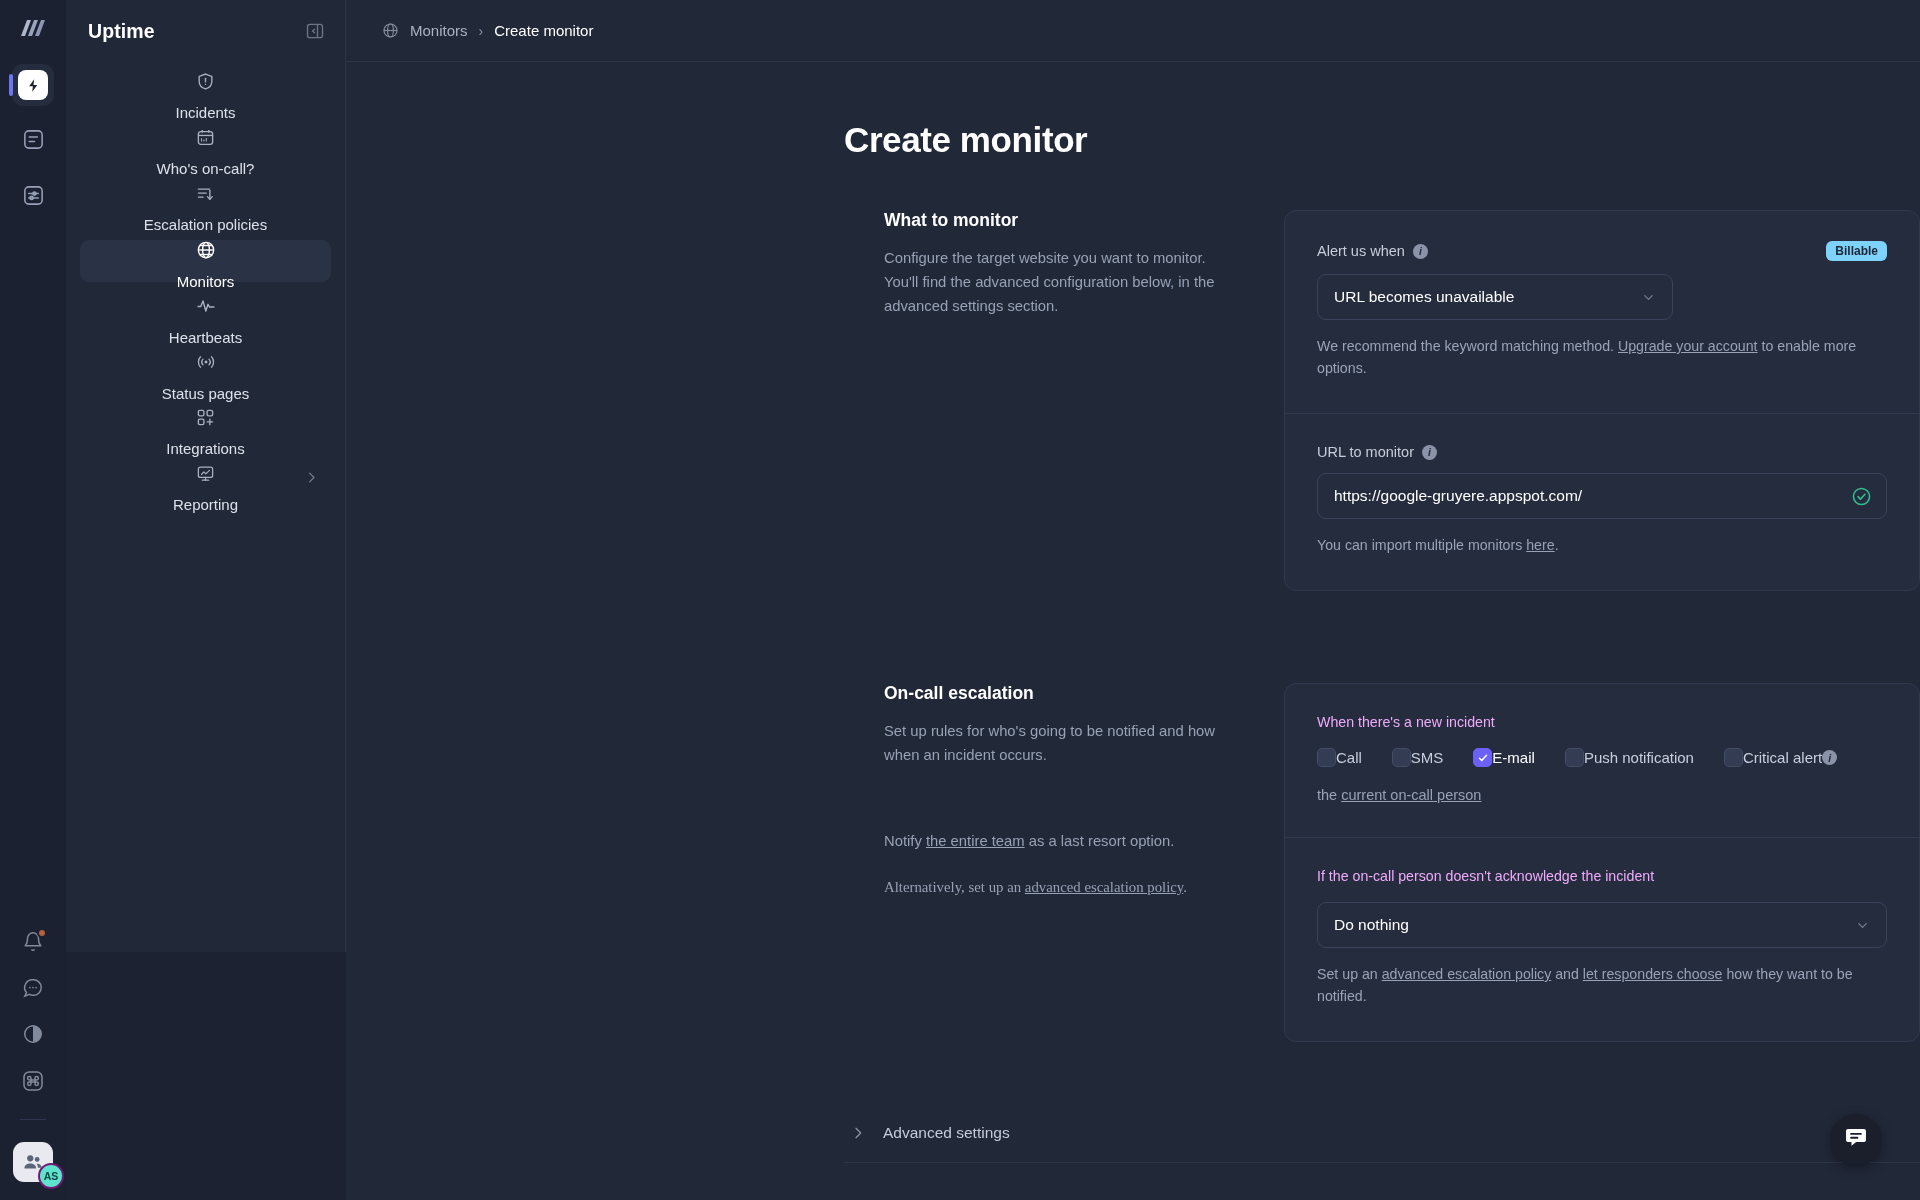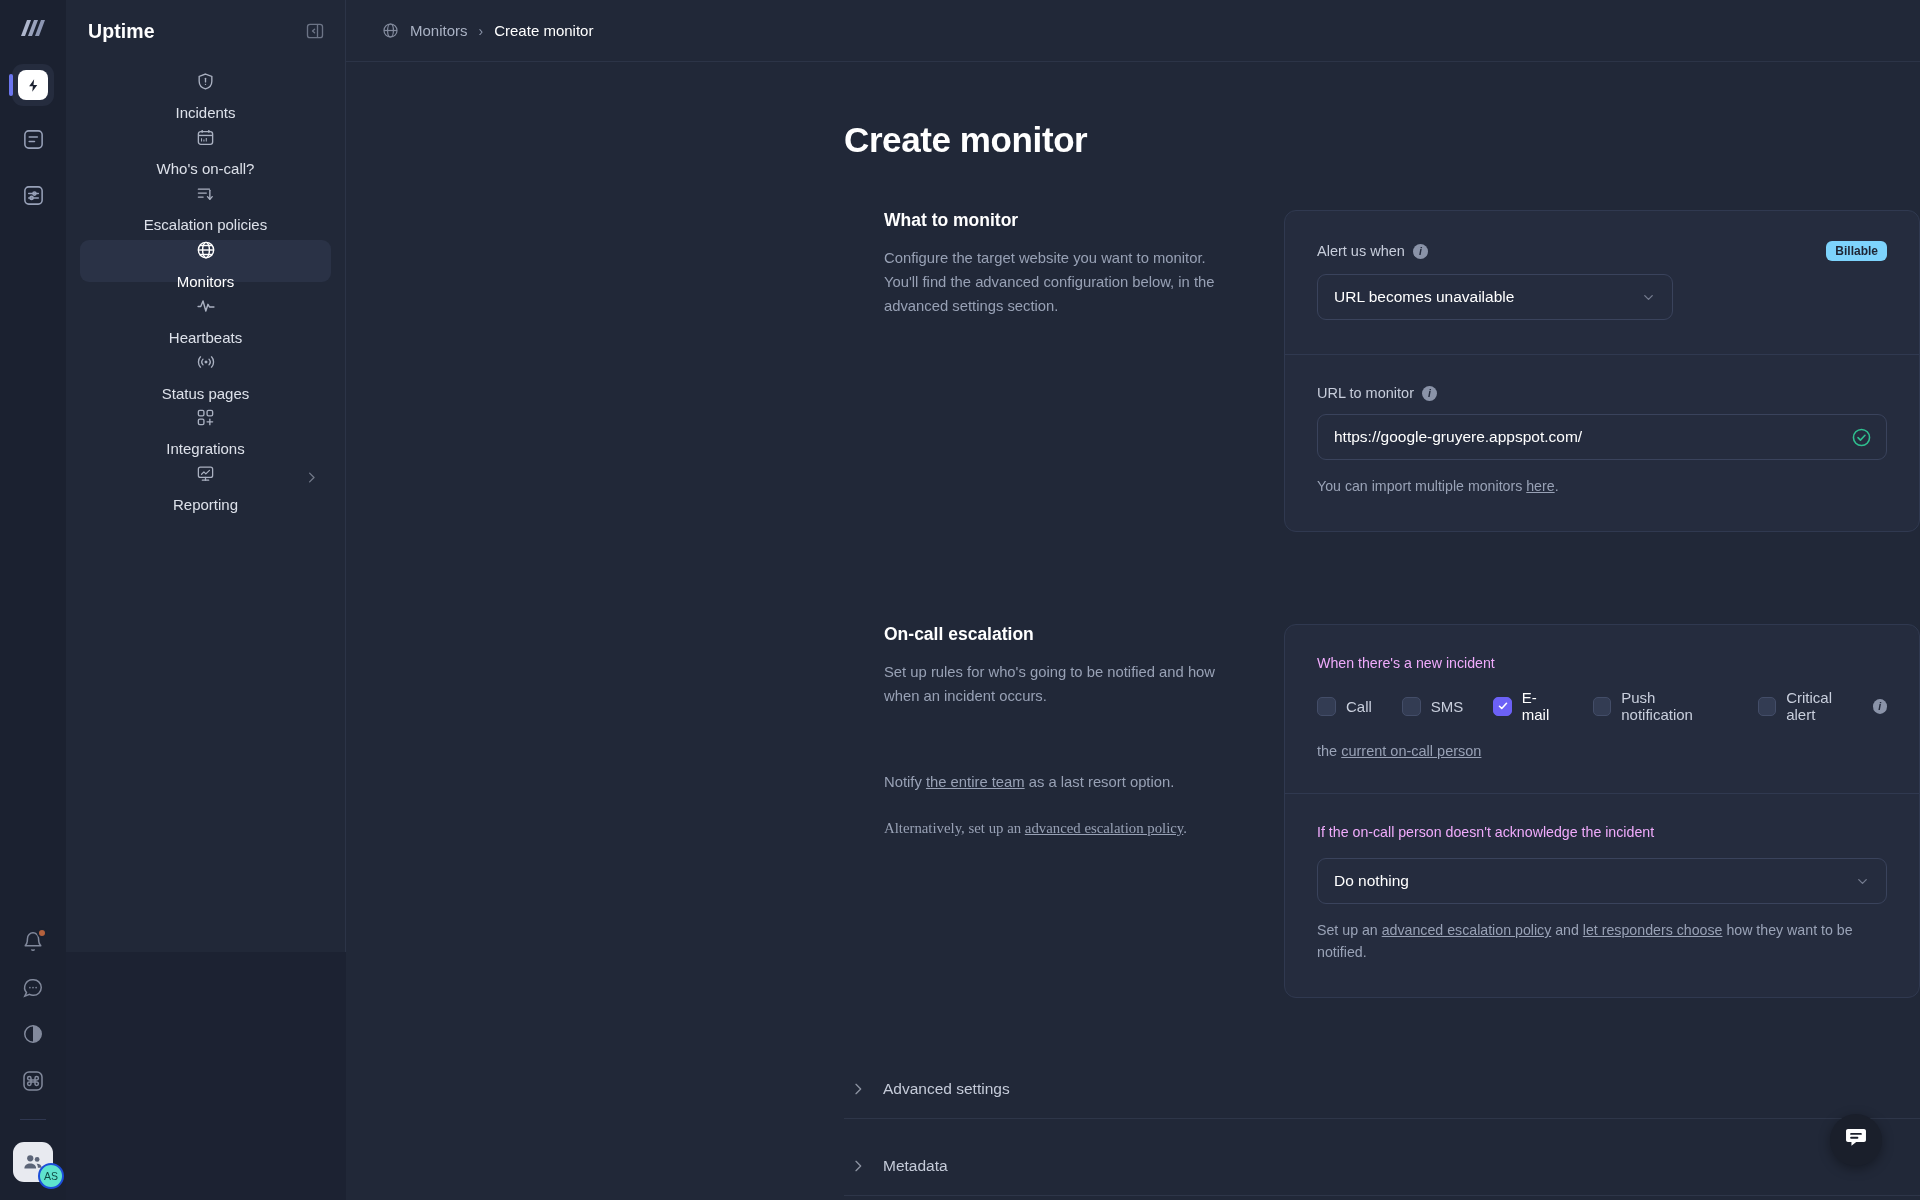--- a/index.html
+++ b/index.html
@@ -47,23 +47,23 @@
   .rail-sep { width: 26px; height: 1px; background: #2f3750; margin: 2px 0; }
   .avatar-box {
     width: 40px; height: 40px; border-radius: 11px; background: #e8eaf0;
     display: flex; align-items: center; justify-content: center;
     position: relative; cursor: pointer;
   }
   .avatar-badge {
     position: absolute; right: -11px; bottom: -7px;
     width: 26px; height: 26px; border-radius: 50%;
     background: #5fe3cd; color: #0f4a44;
-    font-size: 10.5px; font-weight: normal;
+    font-size: 10.5px; font-weight: bold;
     display: flex; align-items: center; justify-content: center;
-    border: 2px solid #1d4ed8;
+    border: 2px solid #701a75;
   }
 
   
   .sidebar {
     width: 280px; flex: 0 0 280px; height: 952px;
     background: #212838;
     border-right: 1px solid #2c3447;
     padding: 0 14px;
   }
   .sb-head {
@@ -143,21 +143,21 @@
     padding: 0 14px 0 16px; width: 100%;
   }
   .input-wrap input {
     flex: 1; background: transparent; border: none; outline: none;
     color: #ffffff; font-size: 15.5px; font-family: "Liberation Sans", sans-serif;
   }
   .valid-ok { display: flex; }
 
   .sublabel { font-size: 14.2px; color: #f0abfc; margin-bottom: 18px; }
   .cbrow { display: flex; align-items: center; gap: 30px; }
-  .cb { display: flex; align-items: center; gap: 10px; cursor: pointer; }
+  .cb { display: flex; align-items: center; cursor: pointer; }
   .box {
     width: 19px; height: 19px; border-radius: 5px;
     background: #333c53; border: 1px solid #434d68;
   }
   .box.checked {
     background: #6c61f6; border-color: #6c61f6;
     display: flex; align-items: center; justify-content: center;
   }
   .cb-txt { font-size: 15px; color: #c9cfdd; }
   .cb.on .cb-txt { color: #ffffff; }
@@ -426,20 +426,23 @@
 
             <div class="select narrow">
               <span class="select-val">URL becomes unavailable</span>
               <span class="select-chev">
                 <svg width="15" height="15" viewBox="0 0 24 24" fill="none" stroke="#aab2c6" stroke-width="2.1" stroke-linecap="round" stroke-linejoin="round">
                     <path d="M6 9 l6 6 6-6"></path>
                   </svg>
               </span>
             </div>
 
+            <div class="helper">
+              <span>We recommend the keyword matching method. </span><a class="lnk">Upgrade your account</a><span> to enable more options.</span>
+            </div>
           </div>
 
           <div class="card-div"></div>
 
           <div class="card-part">
             <div class="field-label-row">
               <span class="field-label">
                 <span>URL to monitor</span>
                 <span class="info-i">i</span>
               </span>

